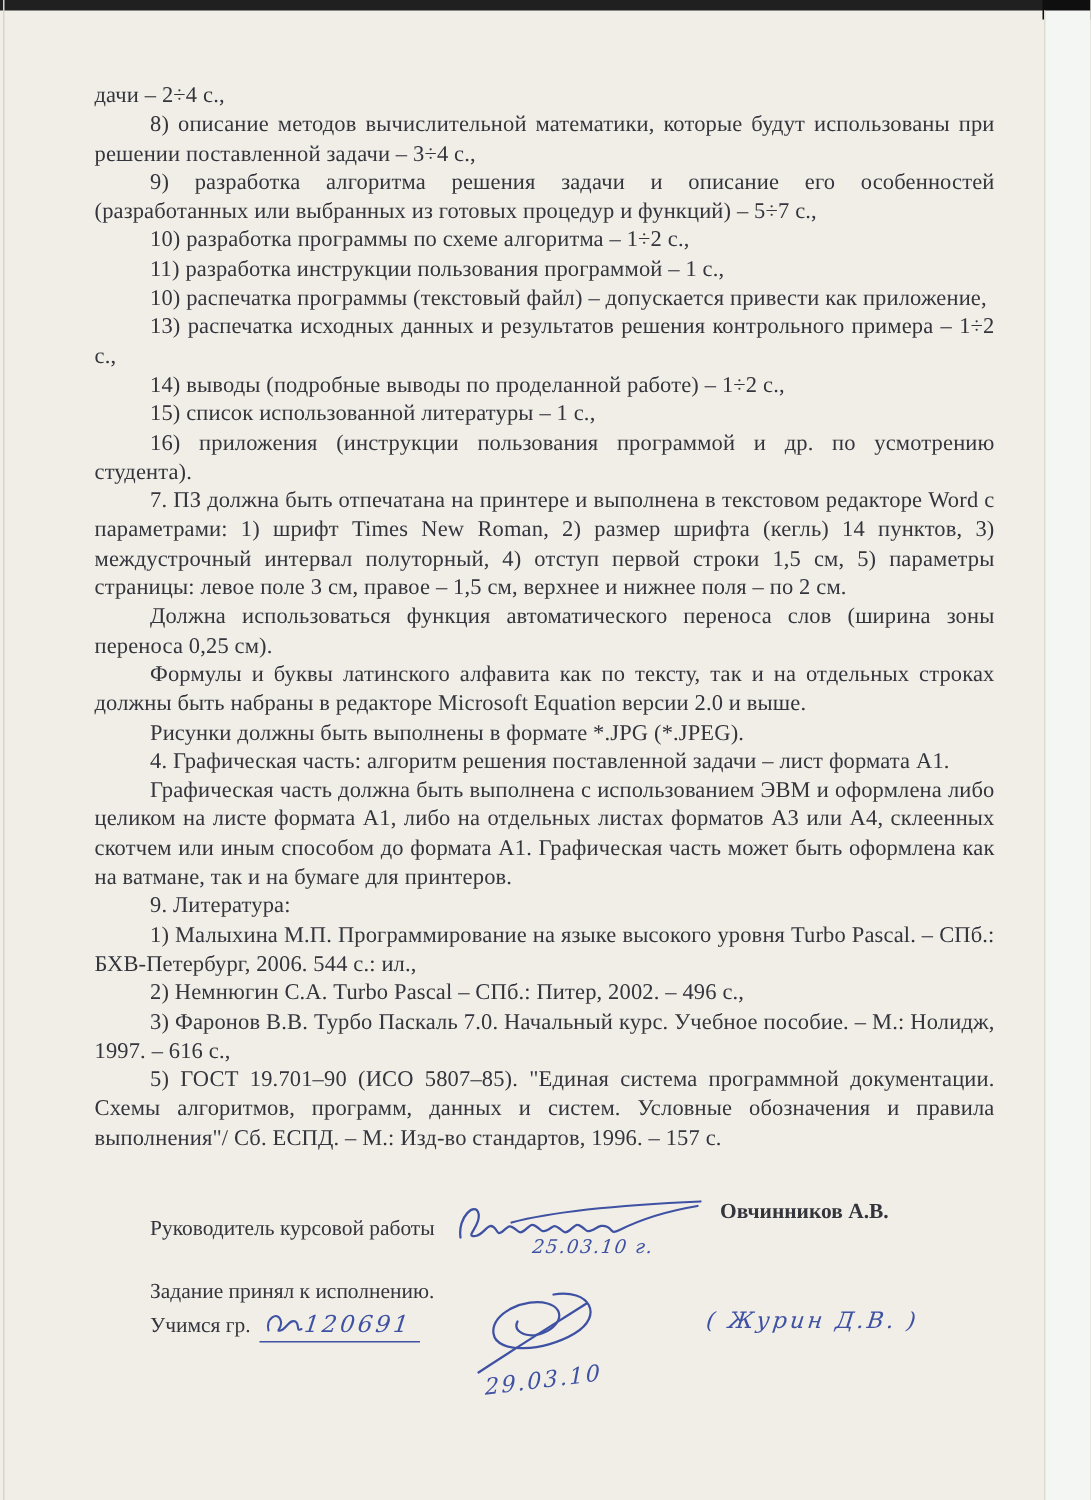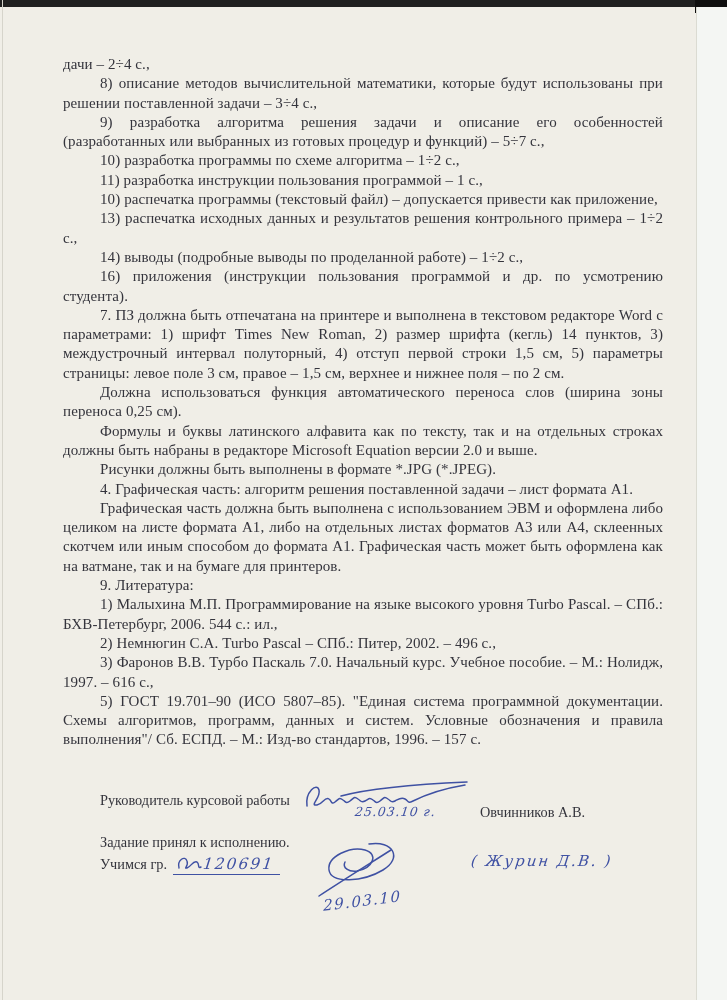--- a/index.html
+++ b/index.html
@@ -27,21 +27,21 @@
   
   .sigblock { position:relative; height:210px; margin-top:30px; font-size:14.3px; color:#34343c; }
   .sigblock .abs { position:absolute; white-space:nowrap; }
   .hand {
     font-family:"DejaVu Serif", serif; font-style:italic;
     color:#3f51a3; display:inline-block; transform:skewX(-7deg);
   }
   .sup-label   { left:37px;  top:12px; }
   .sup-sig     { left:238px; top:-6px; }
   .sup-date    { left:292px; top:24px; font-size:12.5px; letter-spacing:1px; }
-  .sup-name    { left:417px; top:24px; }
+  .sup-name    { left:417px; top:1px;font-weight:bold; }
   .accept-line { left:37px;  top:54px; }
   .stud-line   { left:37px;  top:74px; }
   .group-wrap  { display:inline-block; border-bottom:1.6px solid #3f51a3; padding:0 6px 1px 2px; margin-left:6px; }
   .group-num   { font-size:15.5px; letter-spacing:2px; }
   .stud-sig    { left:246px; top:58px; }
   .stud-date   { left:260px; top:112px; font-size:15px; letter-spacing:1.5px; transform:rotate(-7deg) skewX(-7deg); }
   .stud-name   { left:408px; top:72px; font-size:15px; letter-spacing:2px; }
   svg.sig path { stroke:#3f51a3; fill:none; stroke-width:1.5; stroke-linecap:round; }
   svg.scr path { stroke:#3f51a3; fill:none; stroke-width:1.4; stroke-linecap:round; }
 </style>
@@ -56,20 +56,21 @@
 
   <div class="page">
     <p class="cont">дачи – 2÷4 с.,</p>
     <p class="ind">8) описание методов вычислительной математики, которые будут использованы при решении поставленной задачи – 3÷4 с.,</p>
     <p class="ind">9) разработка алгоритма решения задачи и описание его особенностей (разработанных или выбранных из готовых процедур и функций) – 5÷7 с.,</p>
     <p class="ind">10) разработка программы по схеме алгоритма – 1÷2 с.,</p>
     <p class="ind">11) разработка инструкции пользования программой – 1 с.,</p>
     <p class="ind">10) распечатка программы (текстовый файл) – допускается привести как приложение,</p>
     <p class="ind">13) распечатка исходных данных и результатов решения контрольного примера – 1÷2 с.,</p>
     <p class="ind">14) выводы (подробные выводы по проделанной работе) – 1÷2 с.,</p>
+    <p class="ind">15) список использованной литературы – 1 с.,</p>
     <p class="ind">16) приложения (инструкции пользования программой и др. по усмотрению студента).</p>
     <p class="ind">7. ПЗ должна быть отпечатана на принтере и выполнена в текстовом редакторе Word с параметрами: 1) шрифт Times New Roman, 2) размер шрифта (кегль) 14 пунктов, 3) междустрочный интервал полуторный, 4) отступ первой строки 1,5 см, 5) параметры страницы: левое поле 3 см, правое – 1,5 см, верхнее и нижнее поля – по 2 см.</p>
     <p class="ind">Должна использоваться функция автоматического переноса слов (ширина зоны переноса 0,25 см).</p>
     <p class="ind">Формулы и буквы латинского алфавита как по тексту, так и на отдельных строках должны быть набраны в редакторе Microsoft Equation версии 2.0 и выше.</p>
     <p class="ind">Рисунки должны быть выполнены в формате *.JPG (*.JPEG).</p>
     <p class="ind">4. Графическая часть: алгоритм решения поставленной задачи – лист формата А1.</p>
     <p class="ind">Графическая часть должна быть выполнена с использованием ЭВМ и оформлена либо целиком на листе формата А1, либо на отдельных листах форматов А3 или А4, склеенных скотчем или иным способом до формата А1. Графическая часть может быть оформлена как на ватмане, так и на бумаге для принтеров.</p>
     <p class="ind">9. Литература:</p>
     <p class="ind">1) Малыхина М.П. Программирование на языке высокого уровня Turbo Pascal. – СПб.: БХВ-Петербург, 2006. 544 с.: ил.,</p>
     <p class="ind">2) Немнюгин С.А. Turbo Pascal – СПб.: Питер, 2002. – 496 с.,</p>

